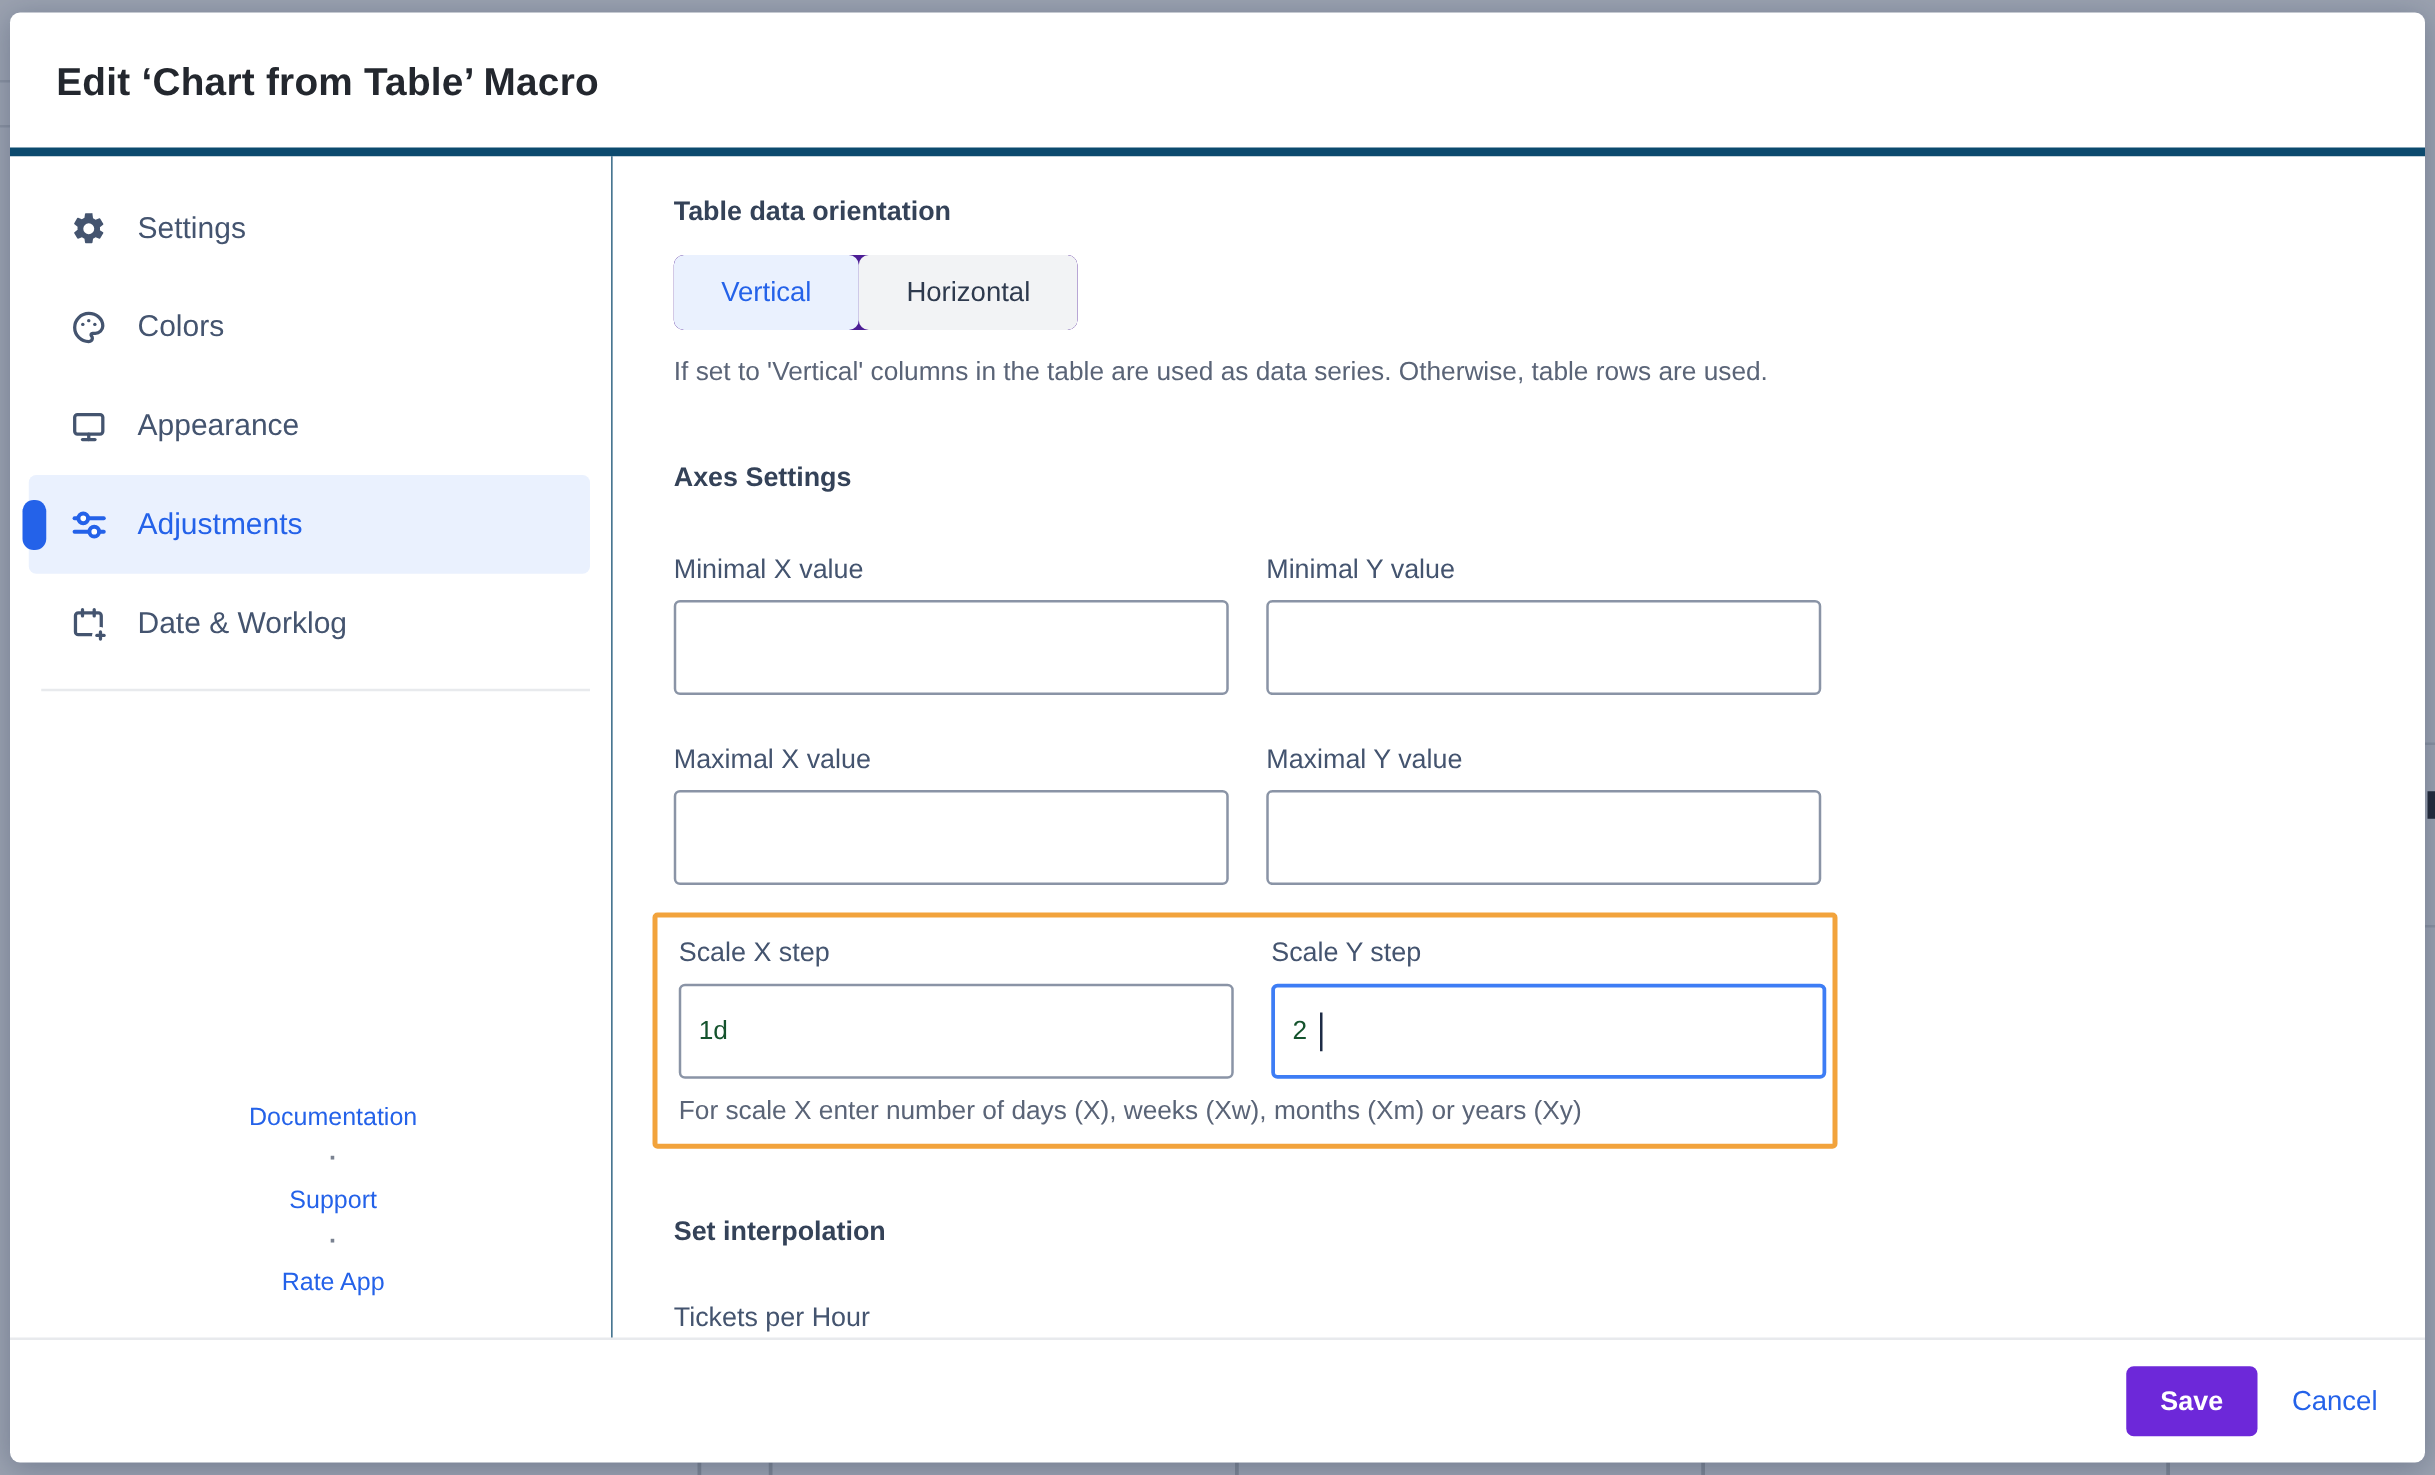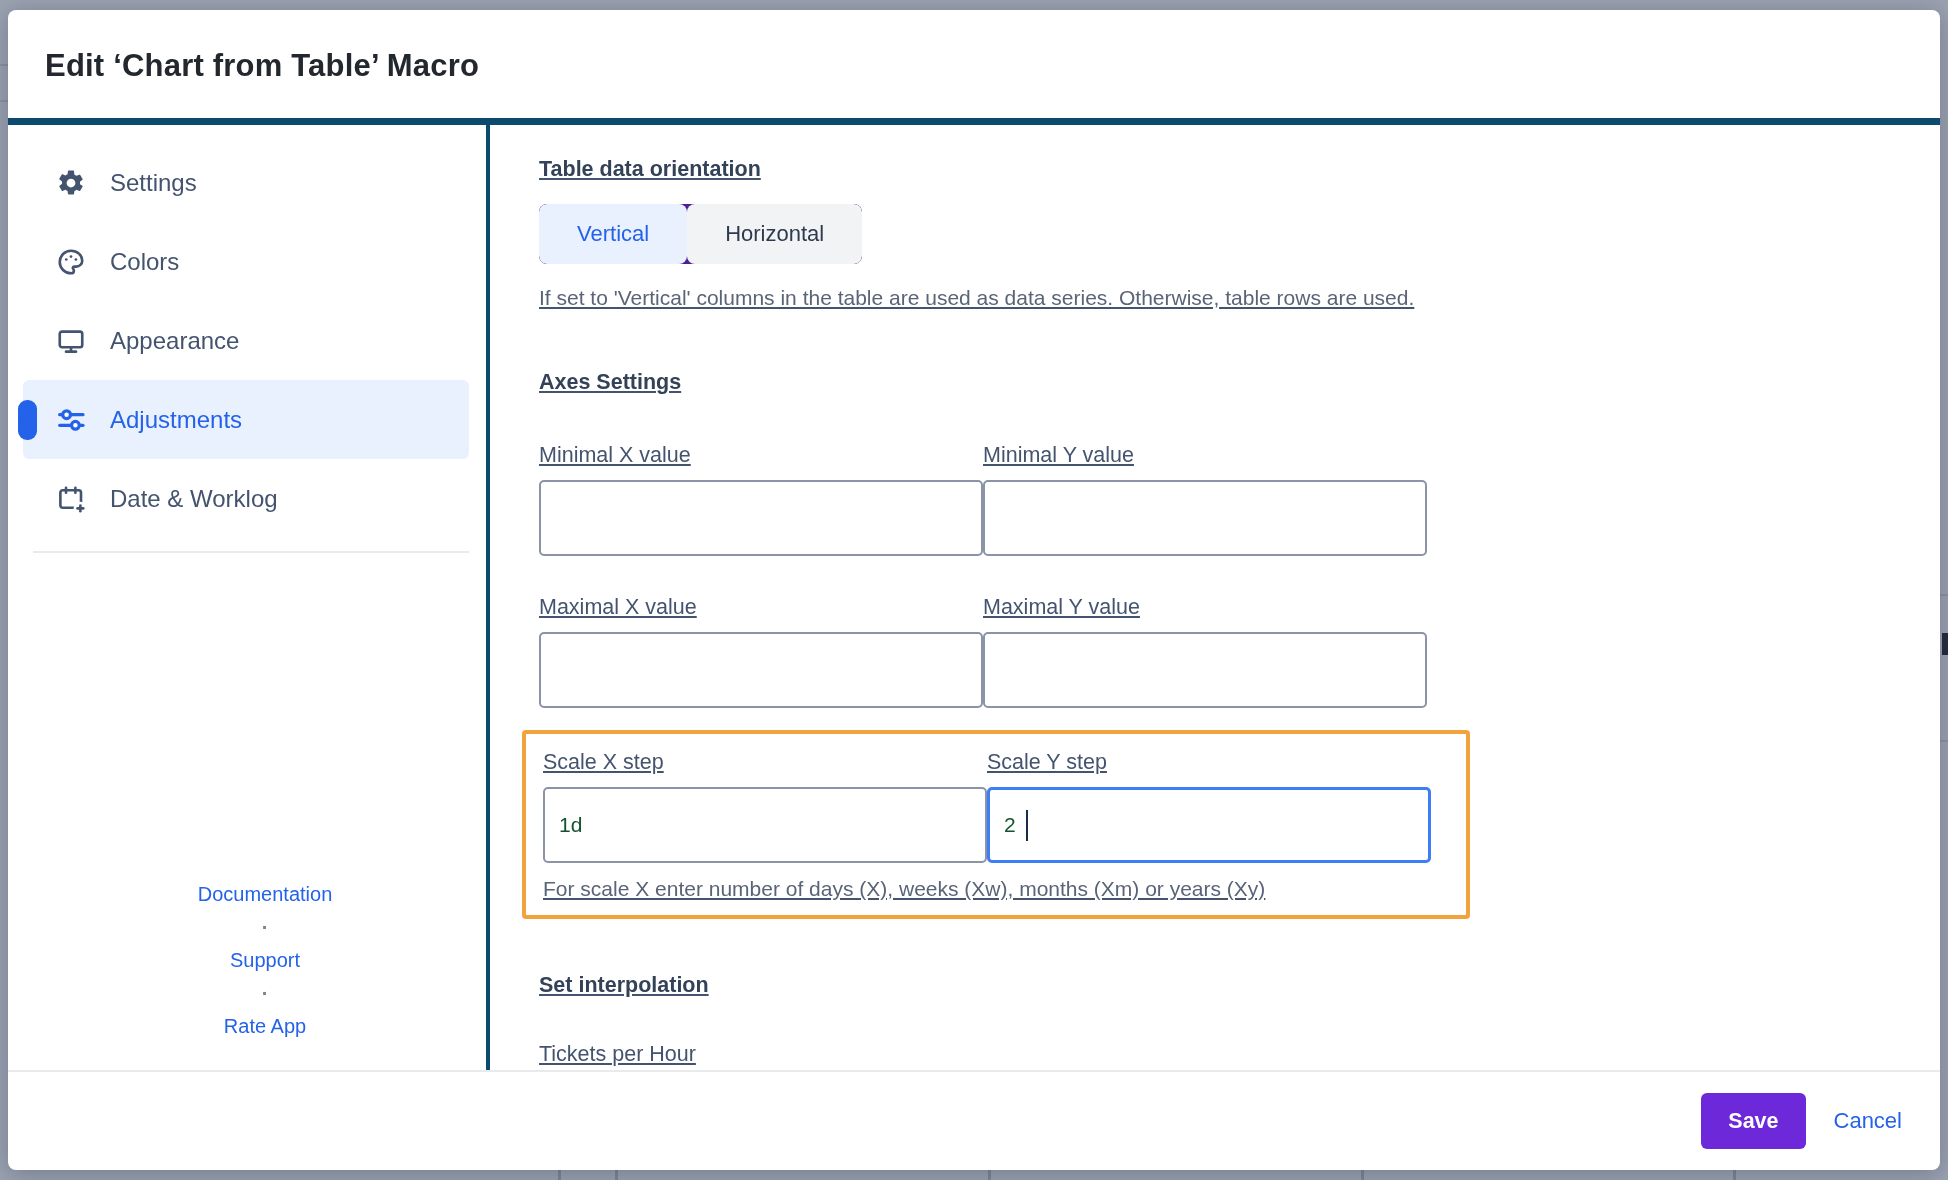--- a/index.html
+++ b/index.html
@@ -21,53 +21,53 @@
     background:#FFFFFF; border-radius:8px;
     box-shadow:0 4px 24px rgba(9,30,66,.28);
     display:flex; flex-direction:column; overflow:hidden;
   }
   .modal-header { height:115px; flex:0 0 auto; padding:38px 0 0 37px; border-bottom:7px solid #0c4a6e; }
   .modal-title { font-size:31px; font-weight:700; color:#23272E; letter-spacing:.2px; }
 
   .modal-body { flex:1 1 auto; display:flex; min-height:0; }
 
   
-  .sidebar { width:482px; flex:0 0 auto; border-right:4px solid #0c4a6e; display:flex; flex-direction:column; padding-top:18px; position:relative; }
+  .sidebar { width:482px; flex:0 0 auto; border-right:1px solid #0c4a6e; display:flex; flex-direction:column; padding-top:18px; position:relative; }
   .side-item {
     height:79px; margin:0 17px 0 15px; display:flex; align-items:center;
     padding-left:32px; border-radius:6px; cursor:pointer; position:relative;
     font-size:24px; color:#44546F;
   }
   .side-item .ic { width:32px; height:32px; margin-right:23px; display:flex; align-items:center; justify-content:center; flex:0 0 auto; }
   .side-item.selected { background:#EAF1FE; color:#2462E9; }
   .sel-pill { position:absolute; left:-5px; top:50%; transform:translateY(-50%); width:19px; height:40px; border-radius:9px; background:#2462E9; }
   .side-divider { height:2px; background:#E8EAED; margin:13px 17px 10px 25px; }
   .side-links { margin-top:auto; padding:0 0 32px 36px; font-size:20px; display:flex; align-items:center; gap:10px;flex-direction:column; }
   .side-links a { color:#2462E9; text-decoration:none; cursor:pointer; }
   .dot-sep { color:#7A8291; font-weight:700; }
 
   
-  .main { flex:1 1 auto; padding:32px 0 0 49px; overflow:hidden; position:relative;text-decoration:underline; }
+  .main { flex:1 1 auto; padding:32px 0 0 49px; overflow:hidden; position:relative; }
   .section-h { font-size:21.5px; font-weight:700; color:#344258; }
   .field-label { font-size:21.5px; color:#44546F; display:block; }
   .help-text { font-size:21px; color:#5A6477; }
 
   
   .toggle { display:inline-flex; margin-top:22px; border-radius:8px; overflow:hidden; background:#4c1d95; }
   .toggle-seg {
     height:60px; display:flex; align-items:center; justify-content:center;
     font-size:22px; font-weight:500; color:#2E3A4E; padding:0 38px; cursor:pointer;
     background:#F2F3F5; border:none; border-radius:8px;
   }
   .toggle-seg.on { background:#EAF1FE; color:#2462E9; }
   .toggle-help { margin-top:22px; }
 
   .axes-h { margin-top:60px; }
 
-  .form-grid { display:grid; grid-template-columns:444px 444px; }
+  .form-grid { display:grid; grid-template-columns:444px 444px; column-gap:30px; }
   .row1 { margin-top:48px; }
   .row2 { margin-top:39px; }
   .form-grid .field-label { margin-bottom:12px; }
   .tb {
     width:100%; height:76px; border:2px solid #8A94A6; border-radius:5px;
     background:#fff; font-family:inherit; font-size:21px; color:#14532d;
     padding:0 14px; outline:none;
   }
   .tb:disabled { background:#fff; }
   .tb.focused { border:3px solid #3D7DF5; }

